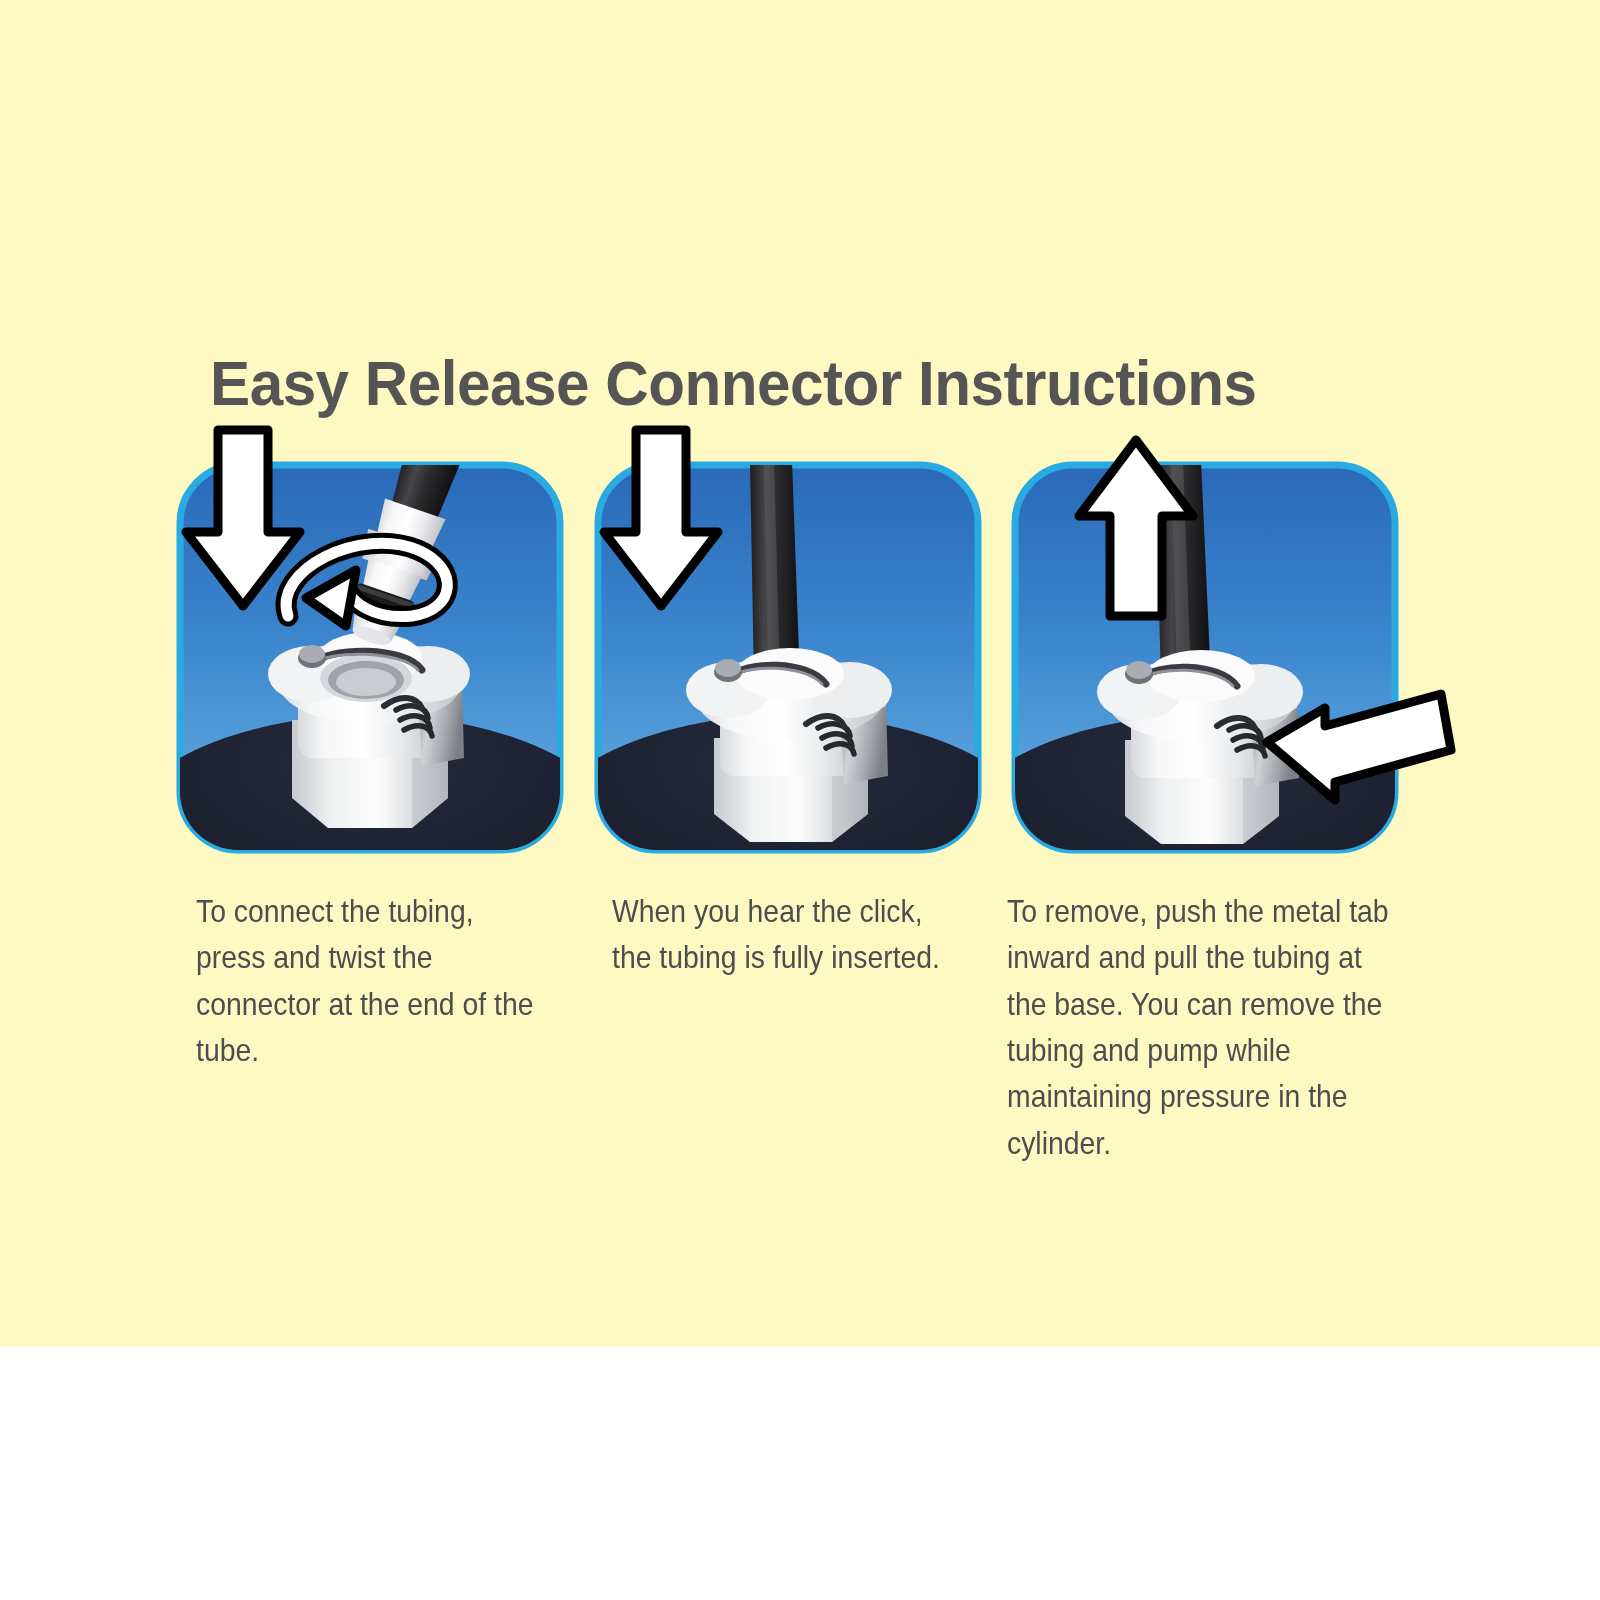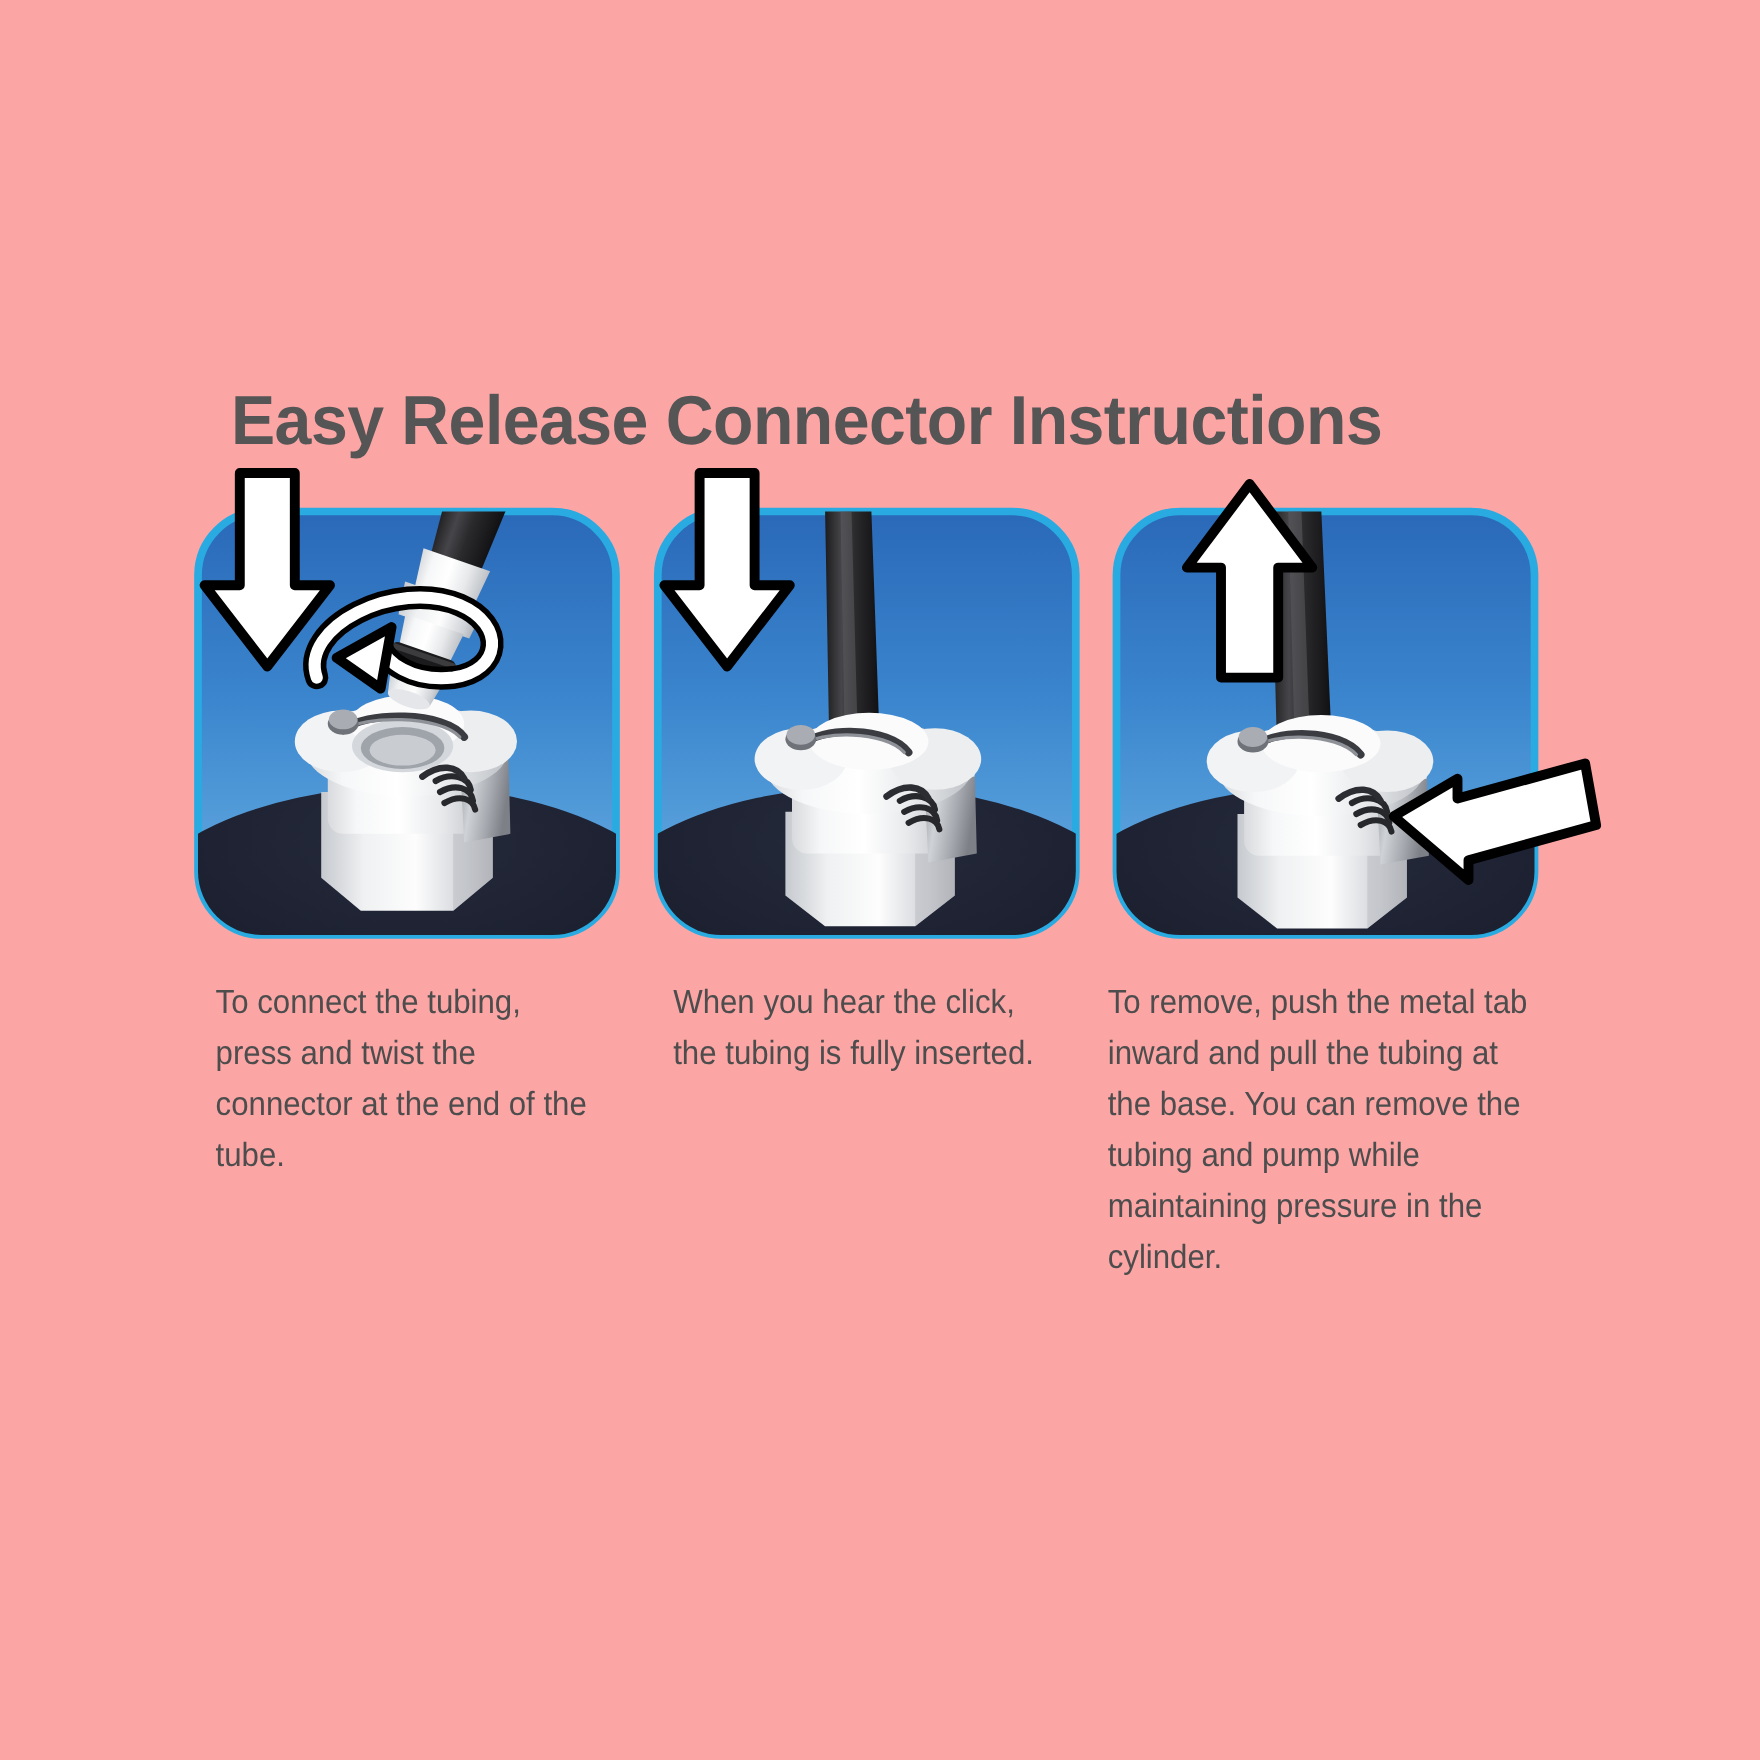--- a/index.html
+++ b/index.html
@@ -4,22 +4,22 @@
 <style>
   * { box-sizing: border-box; margin: 0; padding: 0; }
   html, body {
     width: 1600px; height: 1600px;
     background: #ffffff;
     font-family: "Liberation Sans", sans-serif;
     overflow: hidden;
   }
   #page {
     position: relative;
-    width: 1600px; height: 1600px;
-    background: #fca5a5;
+    width: 1600px; height: 1347px;
+    background: #fef9c3;
   }
 
   
   #title {
     position: absolute;
     left: 210px;
     top: 352px;
     width: 1180px;
     font-size: 63px;
     line-height: 1.0;

